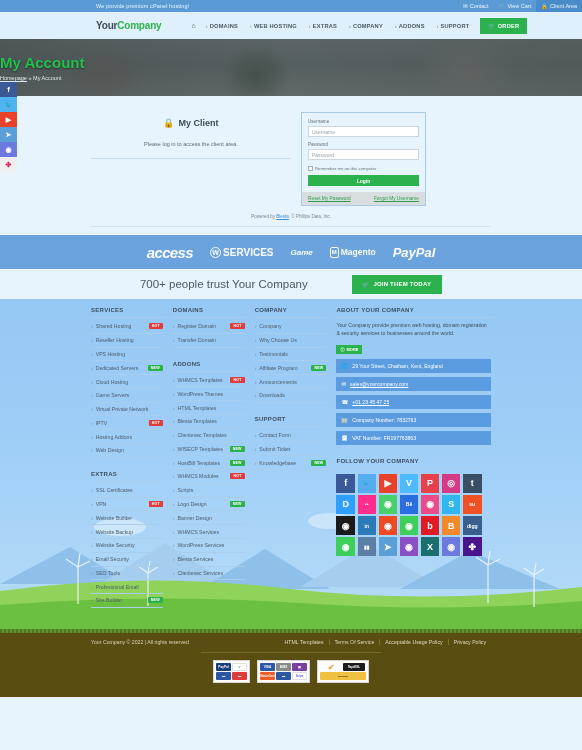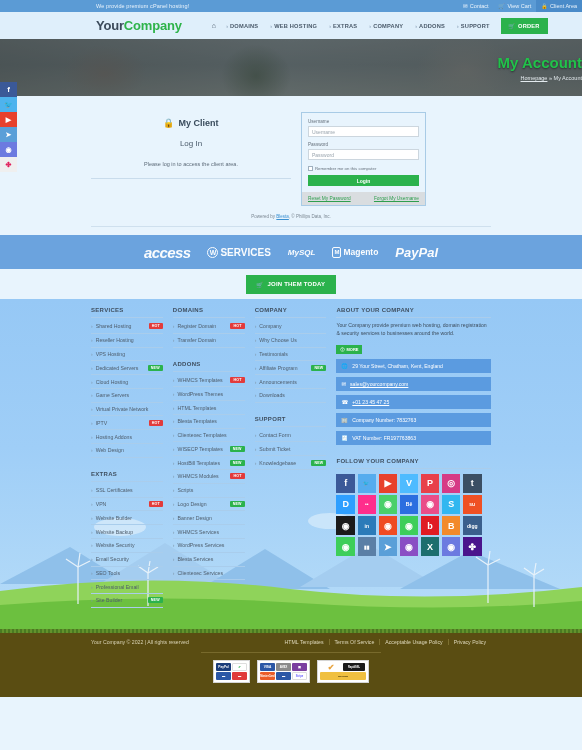--- a/index.html
+++ b/index.html
@@ -22,42 +22,42 @@
   .topbar .tright a {
     display: flex; align-items: center; gap: 2px;
     padding: 0 5px; color: #eaf3fb; text-decoration: none; font-size: 5.5px;
   }
   .topbar .tright a.client { background: #4a8bc9; }
   
   .nav {
     height: 27px; background: #dfeffb; display: flex; align-items: center;
     position: relative; padding-left: 96px;
   }
-  .logo { font-size: 13px; font-weight: bold; color: #3b4a5a; letter-spacing: -.2px; }
+  .logo { font-size: 10px; font-weight: bold; color: #3b4a5a; letter-spacing: -.2px; }
   .logo .grn { color: #2eb34a; }
   .navlinks {
     display: flex; align-items: center; gap: 0; margin-left: 26px;
     font-size: 5.7px; font-weight: bold; color: #4a5a6a; letter-spacing: .2px;
   }
   .navlinks a {
     color: #4a5a6a; text-decoration: none; padding: 0 6px;
     display: flex; align-items: center; gap: 2px;
   }
   .navlinks .home { font-size: 7px; padding: 0 4px; }
   .navlinks .caret { color: #8aa0b5; font-size: 5px; }
   .orderbtn {
     background: #2bb24c; color: #fff; font-size: 5.7px; font-weight: bold;
     padding: 5px 8px; margin-left: 5px; display: flex; align-items: center;
     gap: 2px; letter-spacing: .2px;
   }
   
   .hero {
     height: 57px; position: relative; overflow: hidden;
     background: linear-gradient(180deg,#7d8b8e 0%, #6e7d80 45%, #8b9691 100%);
-    display: flex; flex-direction: column; align-items: flex-end; justify-content: center;
+    display: flex; flex-direction: column; align-items: flex-start; justify-content: center;
   }
   .hero::before {
     content:""; position:absolute; inset:0;
     background:
       radial-gradient(ellipse 60px 40px at 18% 60%, rgba(120,110,100,.65), transparent 70%),
       radial-gradient(ellipse 50px 45px at 44% 65%, rgba(60,80,55,.55), transparent 70%),
       radial-gradient(ellipse 70px 50px at 80% 55%, rgba(150,145,135,.5), transparent 70%),
       linear-gradient(90deg, rgba(90,95,90,.5) 0%, rgba(140,145,140,.25) 50%, rgba(110,115,110,.5) 100%);
   }
   .hero::after {
@@ -270,21 +270,20 @@
   <div class="s" style="background:#efefef;font-size:7px;color:#e01e5a">✤</div>
 </div>
 
 <div class="loginwrap">
   <div class="loginrow">
     <div class="lcol">
       <div class="mytitle">
         <span class="lockico">🔒</span>
         <span>My Client</span>
       </div>
-      <h3>Log In</h3>
       <p>Please log in to access the client area.</p>
       <hr>
     </div>
     <div class="rcol">
       <div class="fl">Username</div>
       <div class="inp">Username</div>
       <div class="fl" style="margin-top:5px">Password</div>
       <div class="inp">Password</div>
       <div class="rm">
         <span class="cbx"></span>
@@ -303,29 +302,30 @@
   </div>
   <div class="divline"></div>
 </div>
 
 <div class="brands">
   <div class="b b-cpanel">access</div>
   <div class="b b-wp">
       <span class="circ">W</span>
       <span>SERVICES</span>
     </div>
-  <div class="b b-mysql">MySQL</div>
+  <div class="b b-mysql">Game</div>
   <div class="b b-magento">
       <span class="m">M</span>
       <span>Magento</span>
     </div>
   <div class="b b-paypal">PayPal</div>
 </div>
 
 <div class="trust">
+  <div class="t">700+ people trust Your Company</div>
   <div class="joinbtn">
       <span>🛒</span>
       <span>JOIN THEM TODAY</span>
     </div>
 </div>
 
 <div class="fmain">
   <svg class="scene" viewBox="0 0 582 120" preserveAspectRatio="none">
     <ellipse cx="120" cy="18" rx="26" ry="9" fill="#d9ecfb" opacity=".75"></ellipse>
     <ellipse cx="330" cy="12" rx="22" ry="8" fill="#d9ecfb" opacity=".7"></ellipse>

